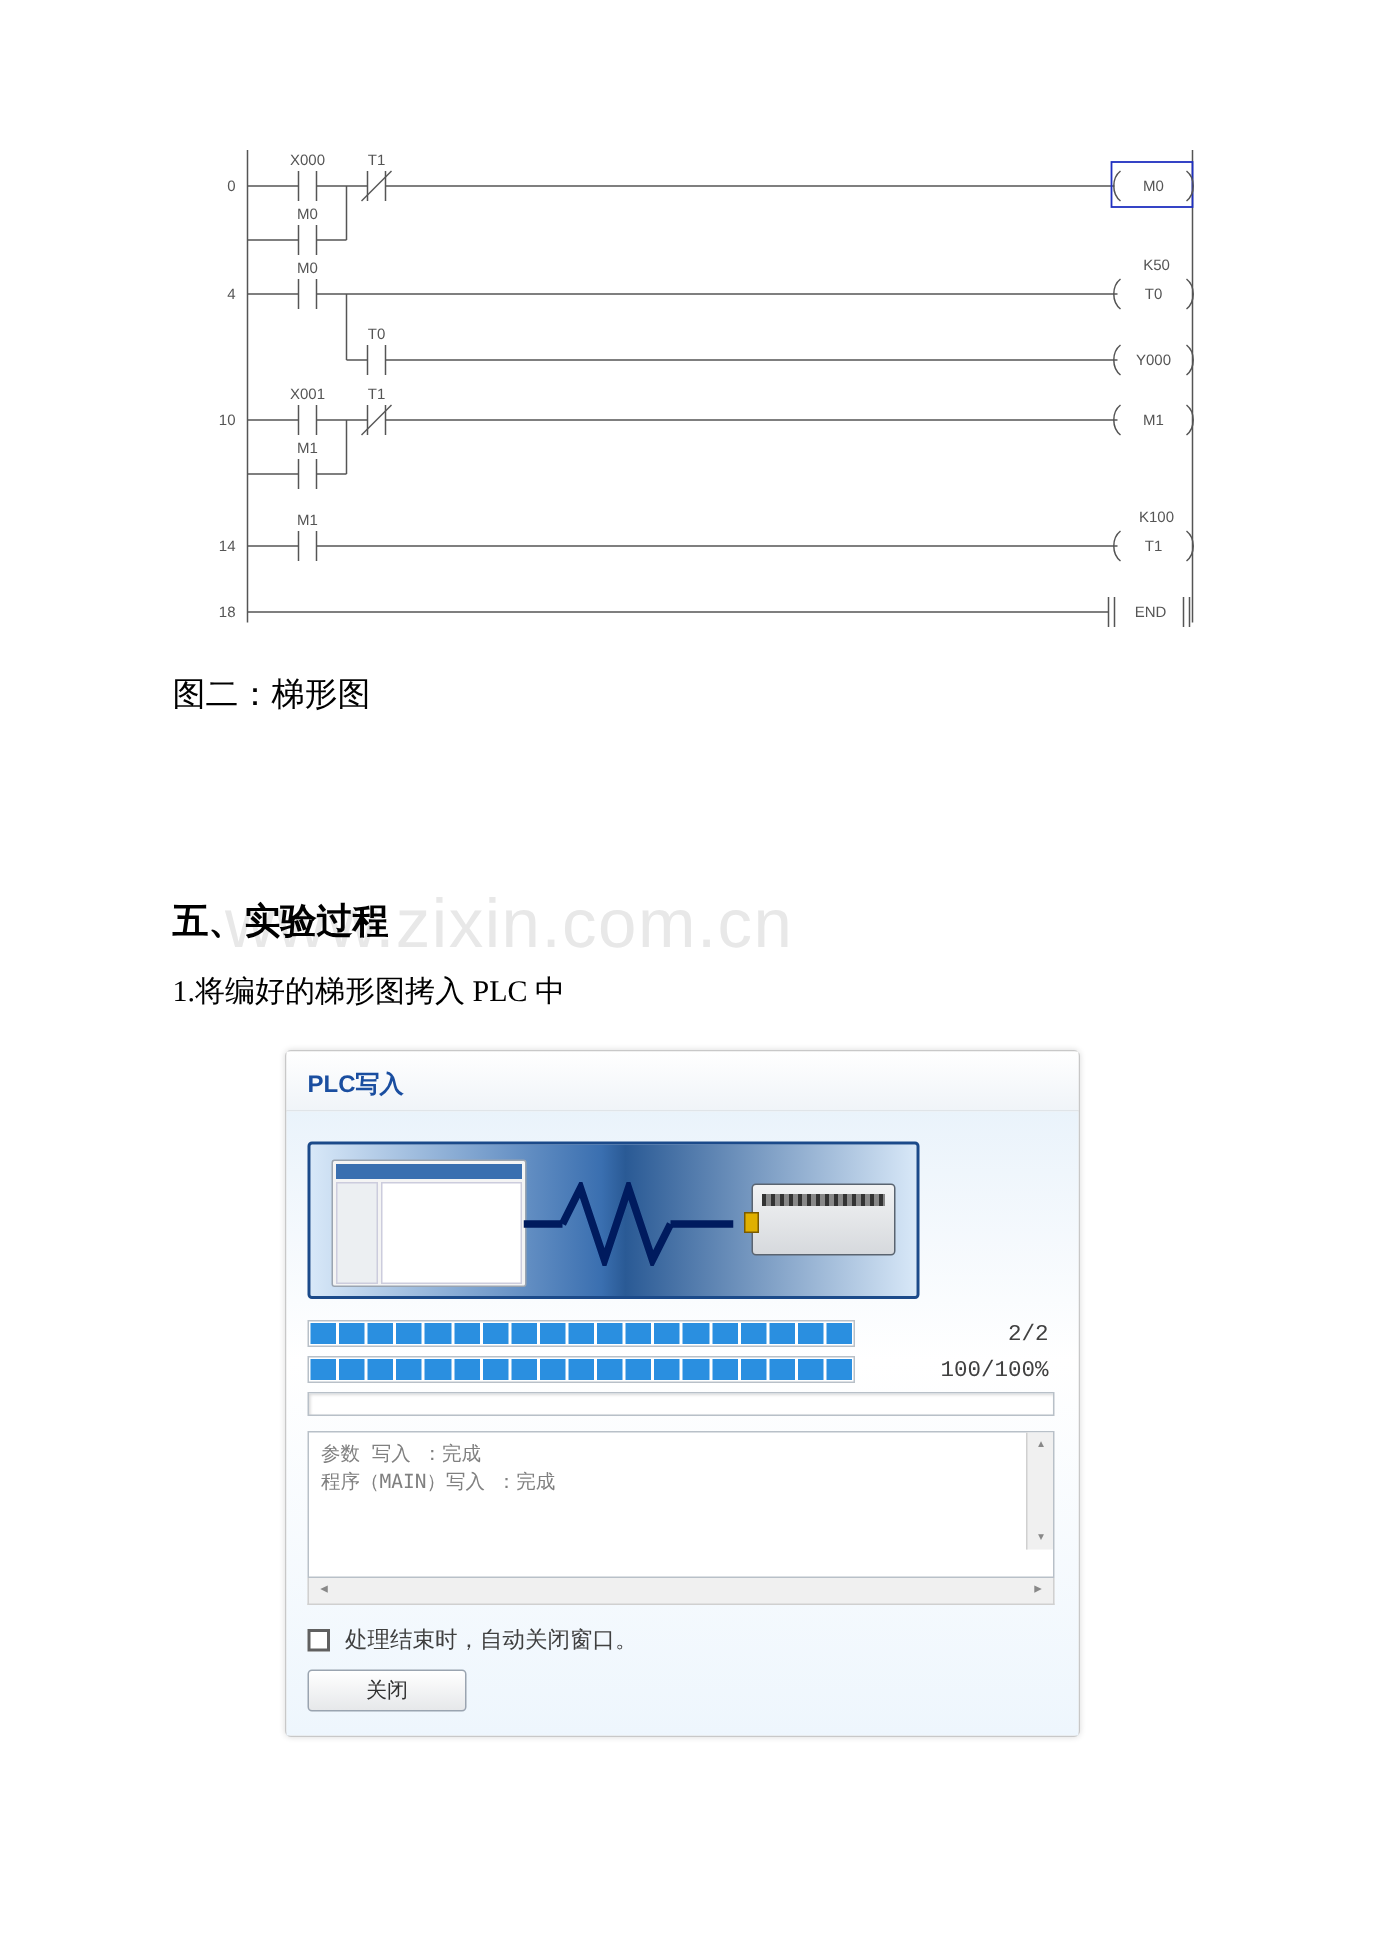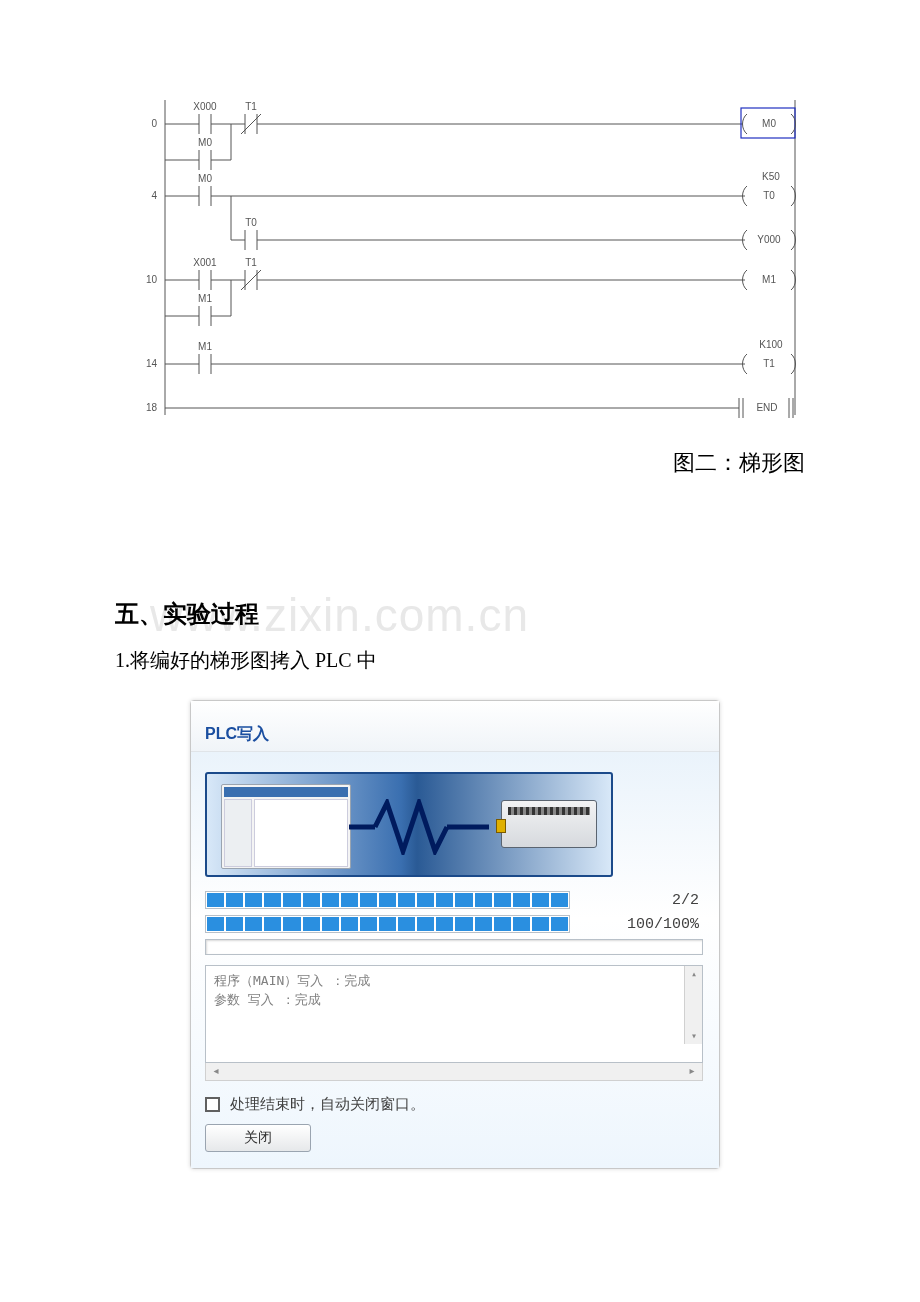--- a/index.html
+++ b/index.html
@@ -17,21 +17,21 @@
     width: 680px;
     height: 330px;
     position: relative;
     margin-left: 20px;
     font-family: Arial, sans-serif;
     font-size: 10px;
     color: #333;
   }
   .ladder-diagram svg { position: absolute; top: 0; left: 0; }
   .caption {
-    text-align: right;
+    text-align: left;
     font-size: 22px;
     margin-top: 18px;
     color: #000;
   }
   .watermark {
     position: absolute;
     top: 588px;
     left: 150px;
     font-size: 46px;
     font-family: Arial, sans-serif;
@@ -59,21 +59,21 @@
   .plc-dialog {
     width: 530px;
     margin-left: 75px;
     background: #fff;
     border: 1px solid #c8c8c8;
     border-radius: 4px;
     box-shadow: 0 0 4px rgba(0,0,0,0.15);
     font-family: "Microsoft YaHei", sans-serif;
   }
   .plc-title {
-    padding: 23px 14px 6px;
+    padding: 12px 14px 6px;
     font-size: 16px;
     font-weight: bold;
     color: #1a4ea0;
     background: linear-gradient(#ffffff, #f0f4f8);
     border-bottom: 1px solid #e0e4e8;
   }
   .plc-body {
     padding: 12px 14px 12px;
     background: linear-gradient(#eaf3fb, #ffffff 40%, #eef6fd);
   }
@@ -357,22 +357,22 @@
             <div class="cell"></div>
             <div class="cell"></div>
             <div class="cell"></div>
         </div>
         <div class="progress-label">100/100%</div>
       </div>
 
       <div class="thin-bar"></div>
 
       <div class="log-box">
+        <div class="line">参数 写入 ：完成</div>
         <div class="line">程序（MAIN）写入 ：完成</div>
-        <div class="line">参数 写入 ：完成</div>
         <div class="log-scroll">
           <div class="up">▴</div>
           <div class="down">▾</div>
         </div>
       </div>
       <div class="log-hscroll">
         <div class="left">◂</div>
         <div class="right">▸</div>
       </div>
 

